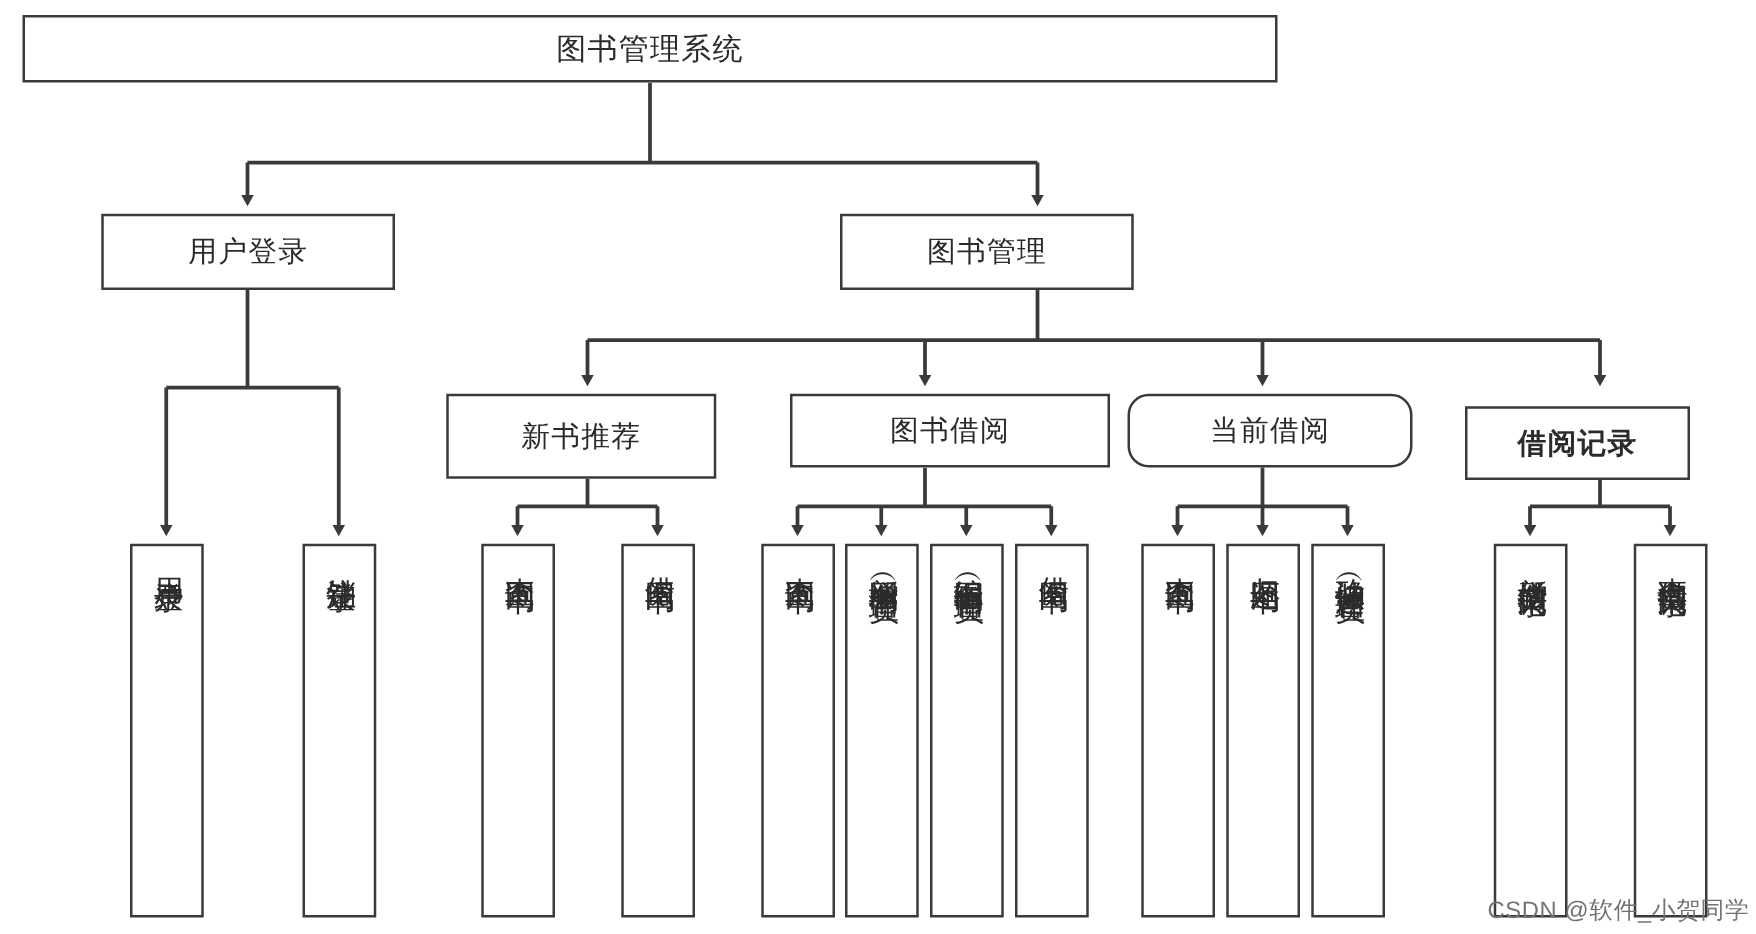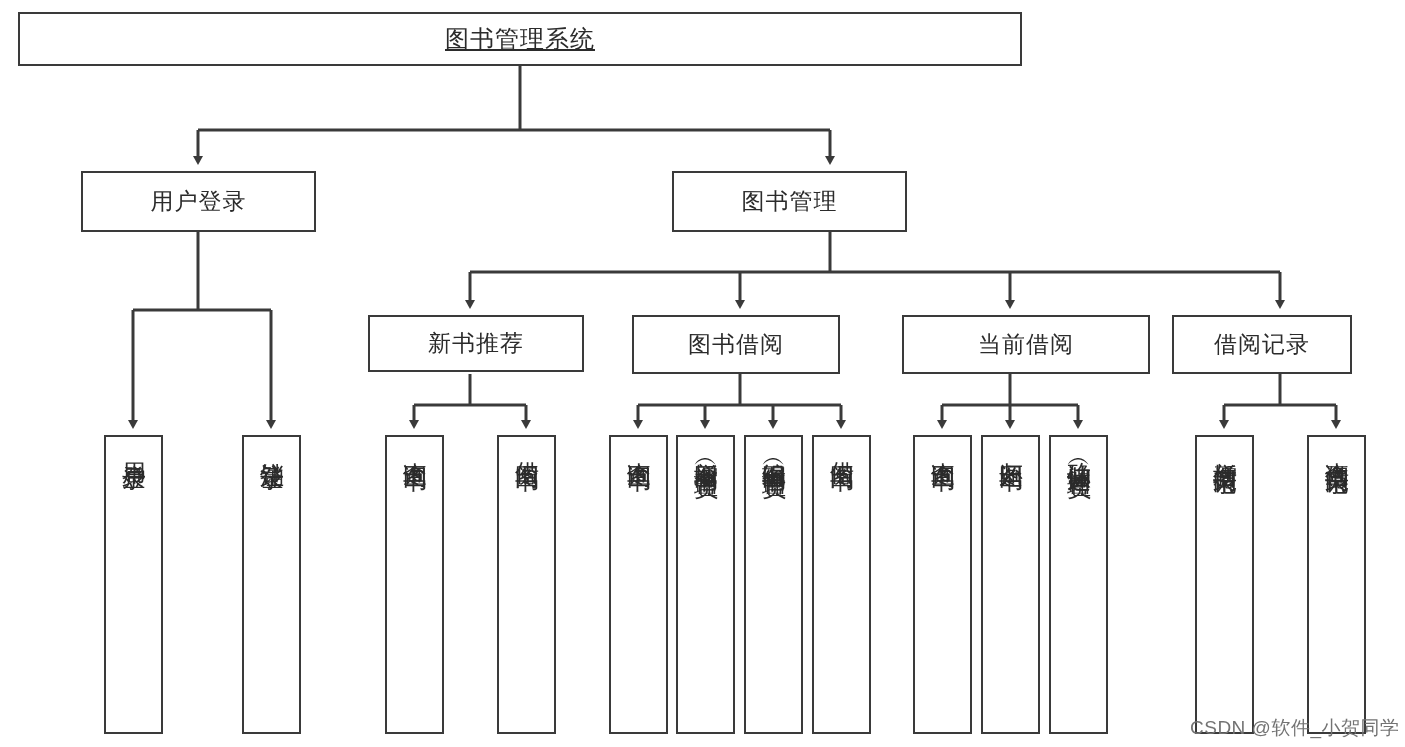--- a/index.html
+++ b/index.html
@@ -48,21 +48,20 @@
     writing-mode: vertical-rl;
     text-orientation: upright;
     font-size: 24px;
     line-height: 1.12;
     letter-spacing: 2px;
     white-space: nowrap;
     text-align: center;
   }
   .node.root {
     font-size: 24px;
-    text-decoration: underline;
   }
   .watermark {
     position: absolute;
     font-size: 19px;
     color: #737373;
     white-space: nowrap;
     letter-spacing: 0.5px;
   }
 </style>
 </head>
@@ -125,33 +124,33 @@
   </div>
 
   <div class="node horiz" style="left:81px; top:171px; width:235px; height:61px;">
     <span>用户登录</span>
   </div>
 
   <div class="node horiz" style="left:672px; top:171px; width:235px; height:61px;">
     <span>图书管理</span>
   </div>
 
-  <div class="node horiz" style="left:368px; top:315px; width:216px; height:57px;align-items:center;">
+  <div class="node horiz" style="left:357px; top:315px; width:216px; height:68px;align-items:center;">
     <span>新书推荐</span>
   </div>
 
-  <div class="node horiz" style="left:632px; top:315px; width:208px; height:59px;">
+  <div class="node horiz" style="left:632px; top:315px; width:256px; height:59px;">
     <span>图书借阅</span>
   </div>
 
-  <div class="node horiz" style="left:902px; top:315px; width:248px; height:59px;">
+  <div class="node horiz" style="left:902px; top:315px; width:228px; height:59px;border-radius:17px;">
     <span>当前借阅</span>
   </div>
 
-  <div class="node horiz" style="left:1172px; top:315px; width:180px; height:59px;">
+  <div class="node horiz" style="left:1172px; top:325px; width:180px; height:59px;font-weight:bold;">
     <span>借阅记录</span>
   </div>
 
   <div class="node vert" style="left:104px; top:435px; width:59px; height:299px;">
     <span class="vlabel">用户登录</span>
   </div>
 
   <div class="node vert" style="left:242px; top:435px; width:59px; height:299px;">
     <span class="vlabel">注销登录</span>
   </div>

